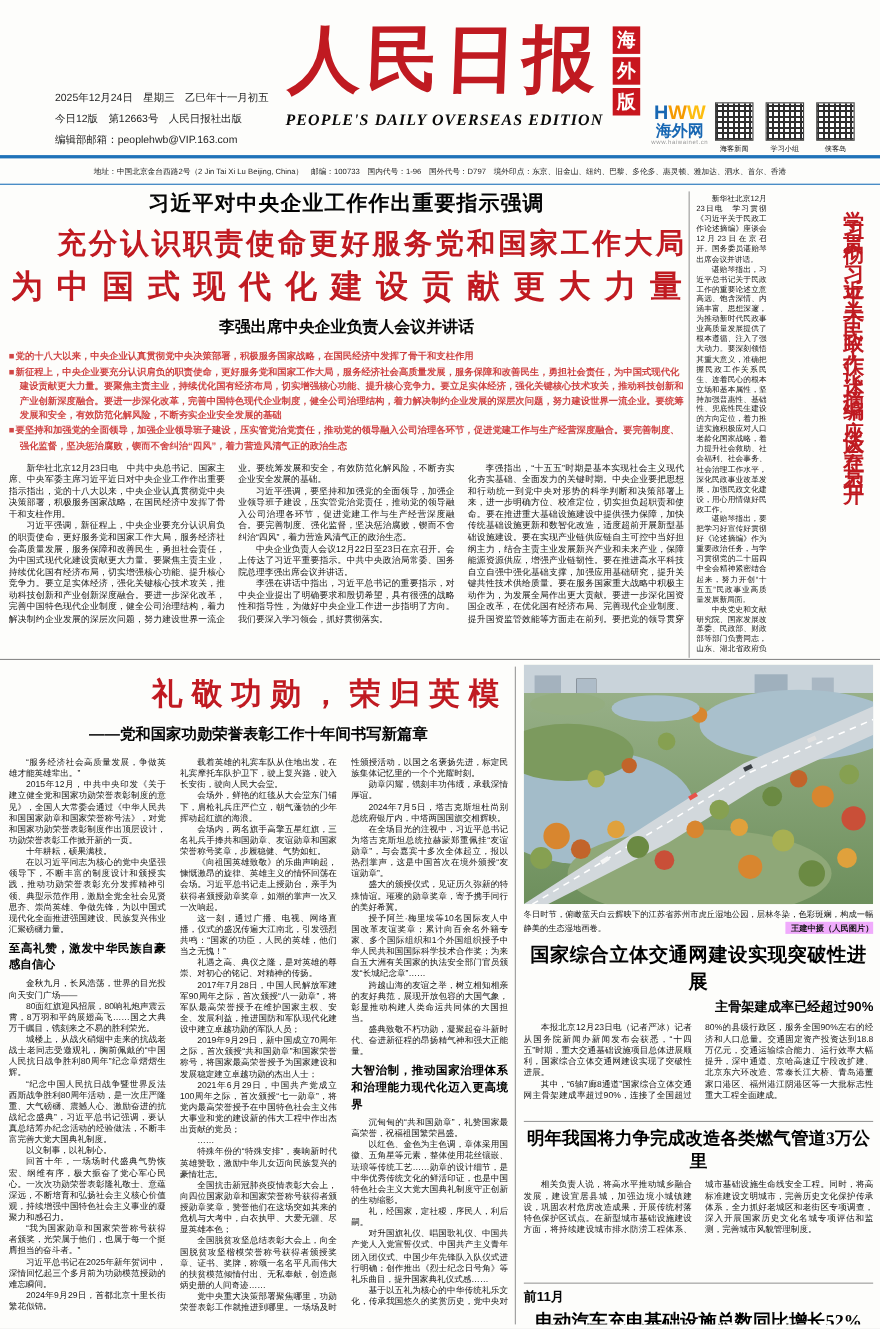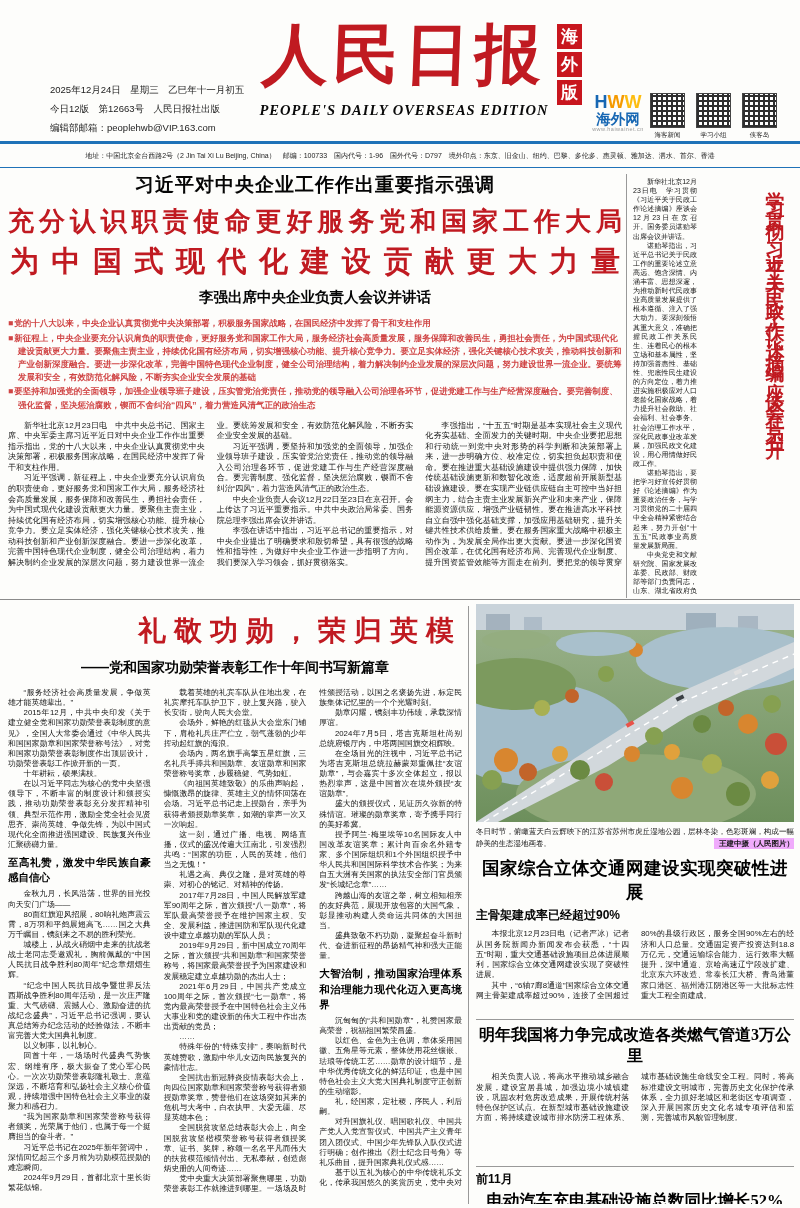--- a/index.html
+++ b/index.html
@@ -28,21 +28,21 @@
       background:repeating-linear-gradient(0deg,#2f2f2f 0 2px,transparent 2px 5px),
                  repeating-linear-gradient(90deg,#2f2f2f 0 2px,#fff 2px 5px);}
   .qr-label{font-size:6.5px;text-align:center;margin-top:3px;color:#222;}
   .rule-blue-thick{position:absolute;left:0;top:141px;width:800px;height:3px;background:#1f72b8;}
   .rule-blue-thin{position:absolute;left:0;top:167px;width:800px;height:1px;background:#1f72b8;}
   .address-line{position:absolute;left:0;top:151px;width:800px;text-align:center;font-size:7px;color:#222;white-space:nowrap;}
   
   .lead{position:absolute;left:8px;top:172px;width:614px;}
   .lead-kicker{text-align:center;font-size:19px;font-weight:bold;color:#050505;letter-spacing:1px;}
   .lead-h1{margin-top:7px;font-family:"Liberation Serif","DejaVu Serif",serif;font-weight:bold;color:#c01a21;
-           font-size:26px;line-height:1.3;text-align:justify;text-align-last:justify;}
+           font-size:26px;line-height:1.3;text-align:justify;text-align-last:justify;margin-left:44px;}
   .lead-h2{margin-top:4px;font-family:"Liberation Serif","DejaVu Serif",serif;font-weight:bold;color:#c01a21;
            font-size:29px;line-height:1.3;text-align:justify;text-align-last:justify;padding:0 2px;}
   .lead-sub{margin-top:8px;text-align:center;font-size:14.5px;font-weight:bold;color:#050505;}
   .lead-bullets{margin-top:10px;color:#d04545;font-size:8.5px;line-height:1.55;font-weight:bold;}
   .lead-bullets p{margin:0 0 1px;padding-left:10px;text-indent:-10px;}
   .lead-bullets p::before{content:"■";margin-right:1px;}
   .lead-body{margin-top:9px;column-count:3;column-gap:12px;height:150px;overflow:hidden;
              font-size:8px;line-height:1.32;text-align:justify;color:#141414;}
   .lead-body p,.civil-body p,.story-body p{margin:0;text-indent:2em;}
   
@@ -66,21 +66,21 @@
   .merit-subhead{font-size:10.5px;font-weight:bold;margin:5px 0 4px;color:#000;line-height:1.45;text-indent:0;}
   .flow{display:contents;}
   
   .right-col{position:absolute;left:476px;top:604px;width:318px;height:600px;overflow:hidden;}
   .photo-fig{width:318px;height:218px;overflow:hidden;}
   .photo-fig svg{display:block;}
   .photo-caption{position:relative;font-size:7.5px;line-height:1.55;margin-top:4px;text-align:justify;color:#141414;}
   .photo-credit{position:absolute;right:0;bottom:0;font-weight:bold;background:#f0abfc;padding-left:5px;}
   .story-head{font-family:"Liberation Serif","DejaVu Serif",serif;font-weight:bold;color:#000;text-align:center;}
   .transport-head{font-size:17.5px;margin-top:7px;letter-spacing:.5px;}
-  .transport-sub{font-size:12px;font-weight:bold;text-align:left;margin-top:3px;color:#050505;}
+  .transport-sub{font-size:12px;font-weight:bold;text-align:right;margin-top:3px;color:#050505;}
   .story-body{margin-top:5px;column-count:2;column-gap:12px;font-size:7.8px;line-height:1.32;
               text-align:justify;color:#141414;overflow:hidden;}
   .transport-body{height:84px;}
   .gas-sec{border-top:1px solid #999;margin-top:6px;padding-top:5px;}
   .gas-head{font-size:16px;}
   .gas-body{height:88px;}
   .ev-sec{border-top:1px solid #999;margin-top:6px;padding-top:4px;}
   .ev-kicker{font-size:12px;font-weight:bold;color:#050505;}
   .ev-head{font-size:16.5px;margin-top:2px;}
 </style>

